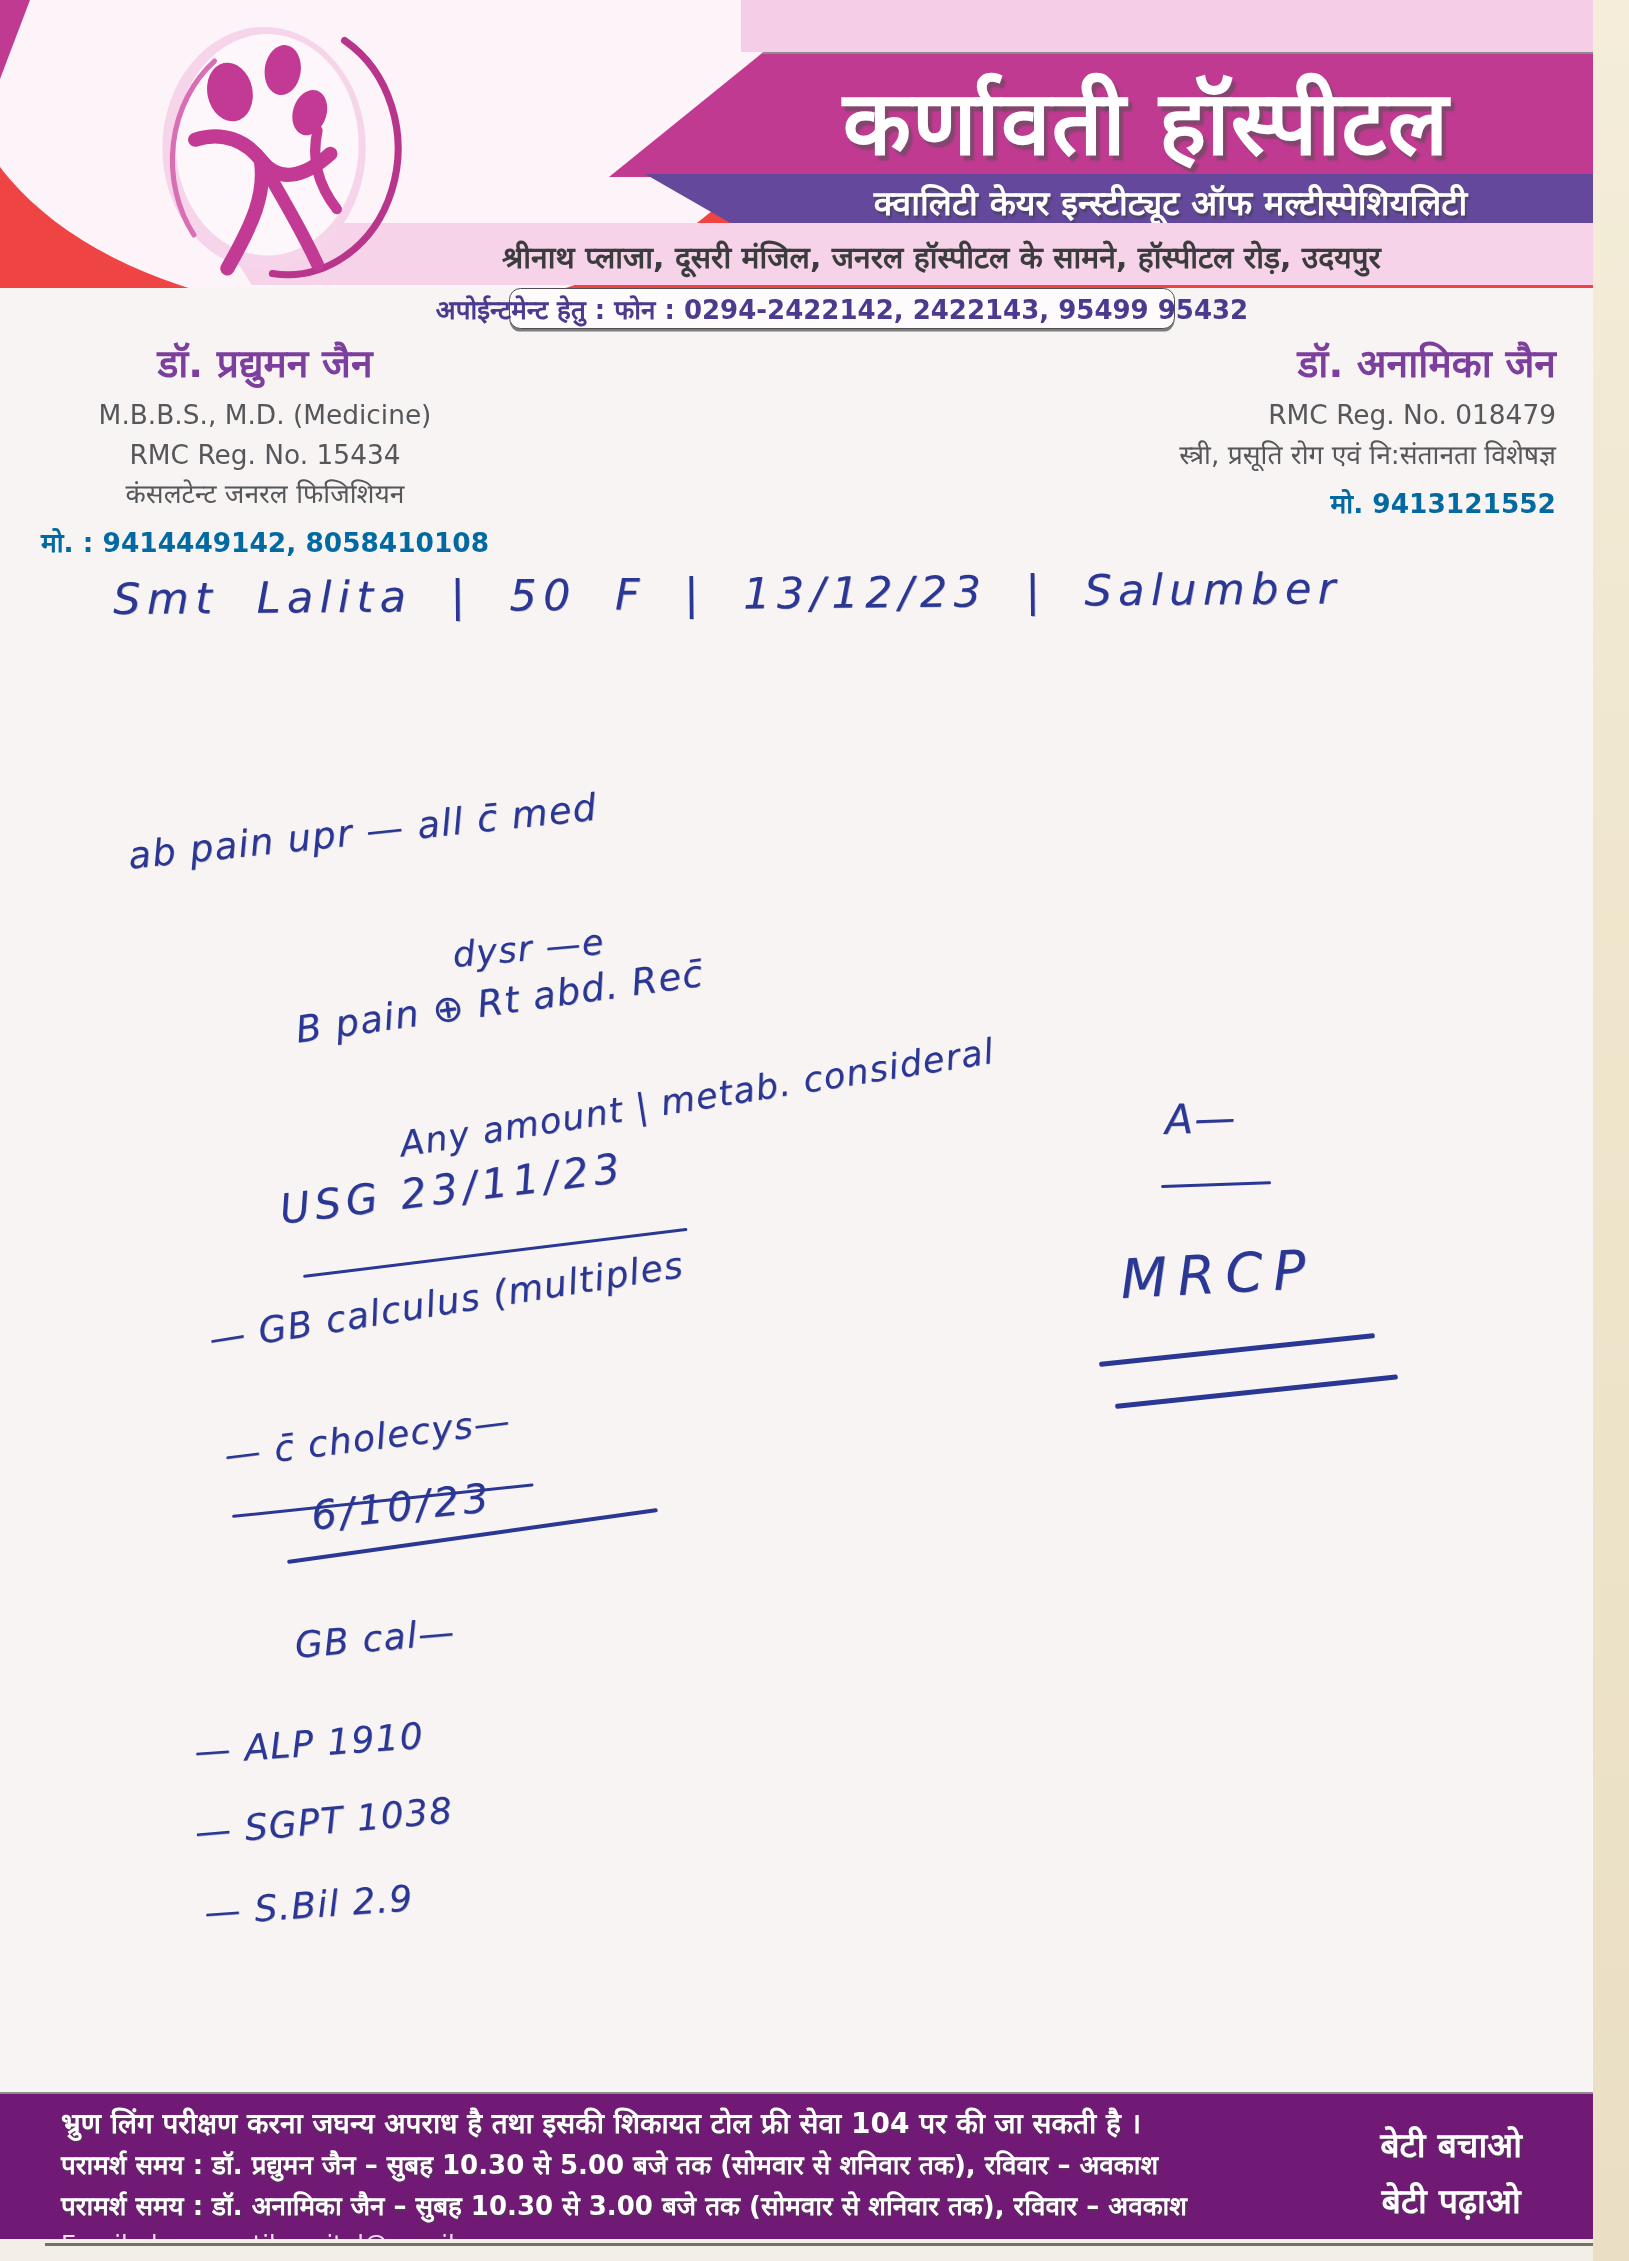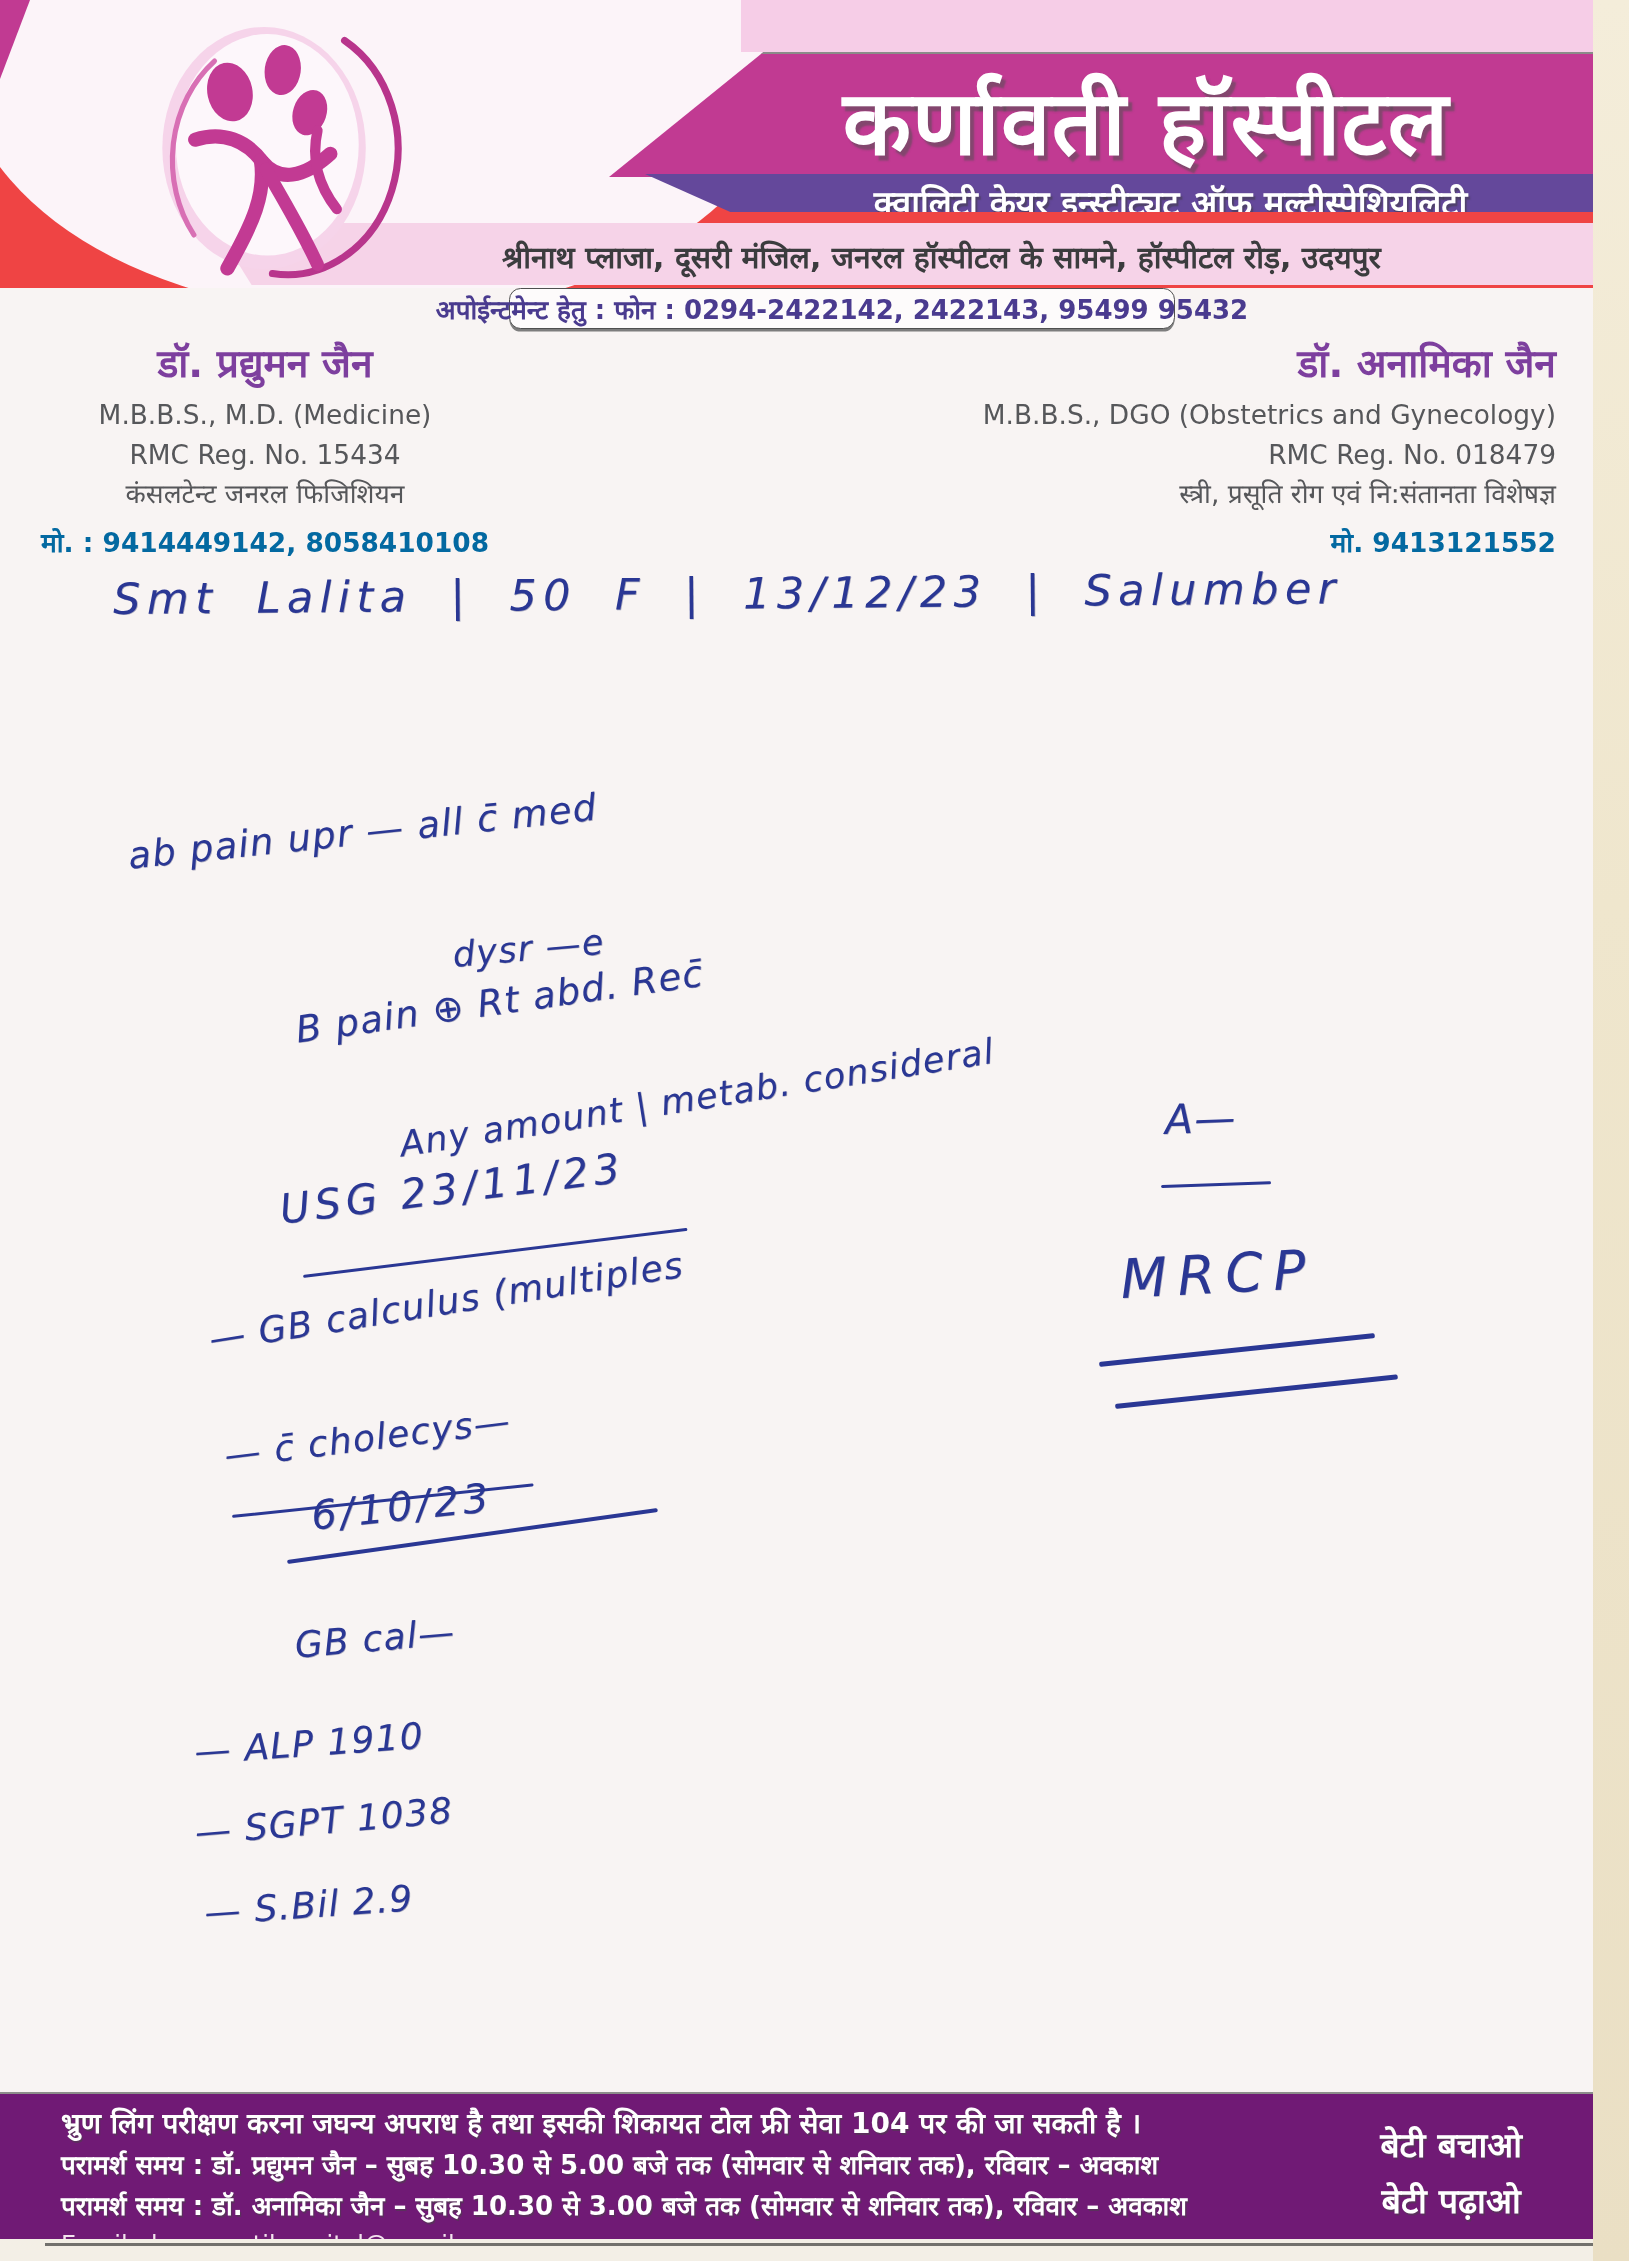--- a/index.html
+++ b/index.html
@@ -19,21 +19,21 @@
     border-radius:50%;background:#fcf4f9;}
   .strip-top{position:absolute;left:741px;right:37px;top:0;height:52px;background:#f6cde7;}
   .band-magenta{position:absolute;left:609px;right:37px;top:52px;height:123px;background:#c13a92;
     border-top:2.6px solid #8b8b89;
     clip-path:polygon(15.7% 0,100% 0,100% 100%,0 100%);}
   .band-magenta .title{
     position:absolute;left:90px;right:0;top:5.2px;text-align:center;
     font-size:89px;font-weight:bold;color:#ffffff;letter-spacing:1.3px;
     text-shadow:3.9px 4.5px 1.9px rgba(80,80,80,.55);
     font-family:"DejaVu Sans", sans-serif;}
-  .band-purple{position:absolute;left:645px;right:37px;top:174px;height:38px;background:#64489b;
+  .band-purple{position:absolute;left:645px;right:37px;top:174px;height:49px;background:#64489b;
     clip-path:polygon(0 0,100% 0,100% 100%,9% 100%);}
   .band-purple .tagline{
     position:absolute;left:103px;right:0;top:5.2px;text-align:center;
     font-size:34px;font-weight:bold;color:#ffffff;
     text-shadow:1.9px 2.6px 1.3px rgba(60,60,60,.5);
     font-family:"DejaVu Sans", sans-serif;}
   .strip-address{position:absolute;left:213px;right:37px;top:223px;height:62px;background:#f6d3e8;
     clip-path:polygon(0 0,100% 0,100% 100%,2.8% 100%);}
   .strip-address .address{
     position:absolute;left:77px;right:0;top:13px;text-align:center;
@@ -116,21 +116,20 @@
   <div class="doc doc-left">
     <div class="name">डॉ. प्रद्युमन जैन</div>
     <div class="line">M.B.B.S., M.D. (Medicine)</div>
     <div class="line">RMC Reg. No. 15434</div>
     <div class="line">कंसलटेन्ट जनरल फिजिशियन</div>
     <div class="mobile">मो. : 9414449142, 8058410108</div>
   </div>
 
   <div class="doc doc-right">
     <div class="name">डॉ. अनामिका जैन</div>
-    <div class="line">M.B.B.S., DGO (Obstetrics and Gynecology)</div>
     <div class="line">RMC Reg. No. 018479</div>
     <div class="line">स्त्री, प्रसूति रोग एवं नि:संतानता विशेषज्ञ</div>
     <div class="mobile">मो. 9413121552</div>
   </div>
 
   <div class="hw" style="left:113px;top:574px;font-size:43px;letter-spacing:6.4px;word-spacing:18px;transform:rotate(-0.5deg);">Smt Lalita | 50 F | 13/12/23 | Salumber</div>
 
   <div class="hw" style="left:126px;top:835px;font-size:37px;transform:rotate(-6deg);">ab pain upr — all c̄ med</div>
   <div class="hw" style="left:451px;top:935px;font-size:35px;transform:rotate(-5deg);">dysr —e</div>
   <div class="hw" style="left:293px;top:1009px;font-size:37px;transform:rotate(-8deg);">B pain ⊕ Rt abd. Rec̄</div>

